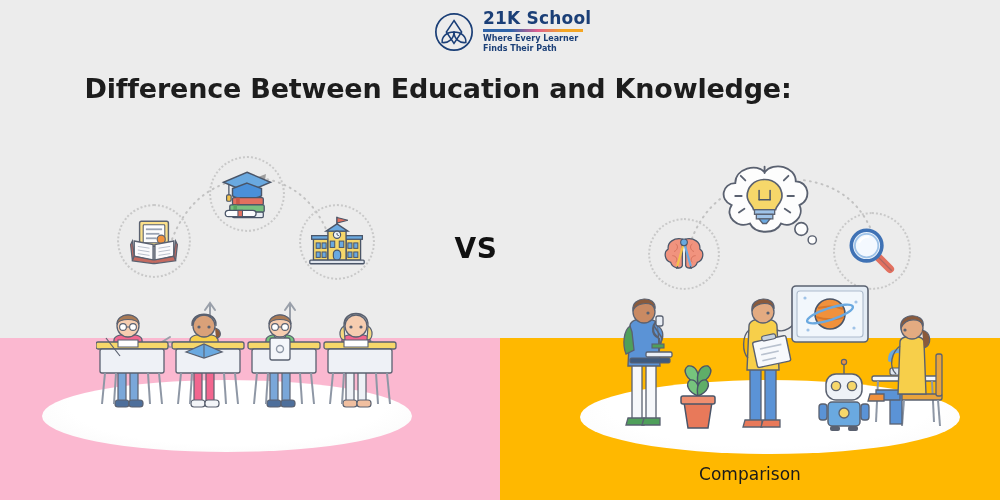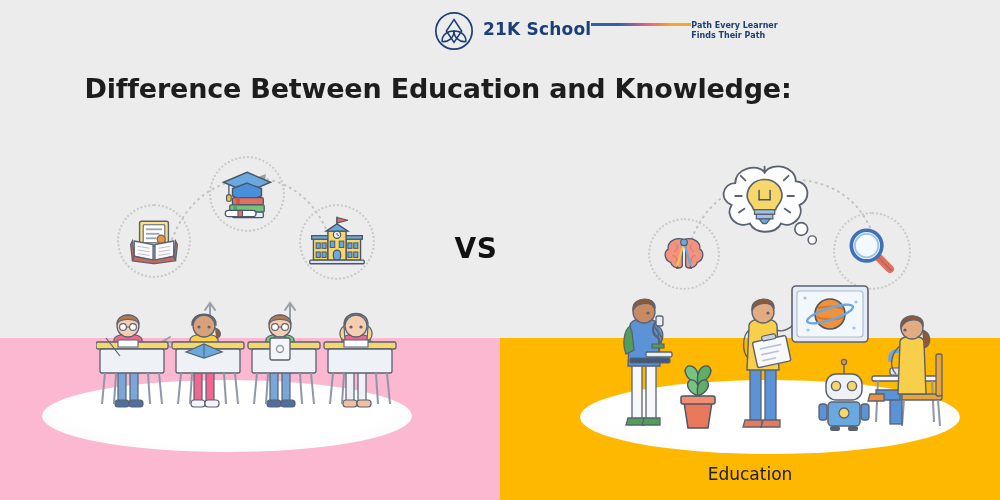--- a/index.html
+++ b/index.html
@@ -22,21 +22,21 @@
   .floor-left  { left:42px;  top:380px; width:370px; height:72px;
                  background: radial-gradient(ellipse at 50% 35%, #ffffff 60%, #f6f6f6 100%); }
   .floor-right { left:580px; top:380px; width:380px; height:74px;
                  background: radial-gradient(ellipse at 50% 35%, #ffffff 60%, #f8f8f8 100%); }
   .floor-shadow { position:absolute; border-radius:50%;
                   background:radial-gradient(ellipse at 50% 50%, rgba(120,120,130,.20), rgba(120,120,130,0) 70%); }
 
   
   .logo-wrap { position:absolute; left:433px; top:10px; display:flex; align-items:center; gap:8px; }
   .logo-mark { width:42px; height:42px; flex:0 0 42px; }
-  .logo-text { display:flex; flex-direction:row; line-height:1; }
+  .logo-text { display:flex; flex-direction:column; line-height:1; }
   .logo-name { font-size:17px; font-weight:bold; color:#1b3f77; letter-spacing:.2px; }
   .logo-rule { height:3px; width:100px; margin:2px 0 2px 0;
     background:linear-gradient(to right,#2f63a8 0%, #2f63a8 28%, #e0608f 55%, #f5a623 80%, #f5a623 100%); }
   .logo-tag { font-size:8px; font-weight:bold; color:#1b3f77; line-height:1.25; }
 
   
   .title { position:absolute; left:0; top:72px; width:876px; text-align:center;
            font-size:27px; font-weight:bold; color:#1d1d1d; line-height:1.25; letter-spacing:-.2px; }
 
   
@@ -77,21 +77,21 @@
         <circle cx="22" cy="22" r="19" fill="none" stroke="#1b3f77" stroke-width="1.8"></circle>
         <path d="M22 10 L30 22 L22 34 L14 22 Z" fill="none" stroke="#1b3f77" stroke-width="1.6"></path>
         <path d="M22 22 C14 22 9 27 9.6 33 C16 34 22 29 22 22 Z" fill="none" stroke="#1b3f77" stroke-width="1.6"></path>
         <path d="M22 22 C30 22 35 27 34.4 33 C28 34 22 29 22 22 Z" fill="none" stroke="#1b3f77" stroke-width="1.6"></path>
       </svg>
     </span>
     <span class="logo-text">
       <span class="logo-name">21K School</span>
       <span class="logo-rule"></span>
       <span class="logo-tag">
-        <span style="display:block">Path Every Learner</span>
+        <span style="display:block">Where Every Learner</span>
         <span style="display:block">Finds Their Path</span>
       </span>
     </span>
   </div>
 
   <div class="title">
     <div>Difference Between Education and Knowledge:</div>
   </div>
 
   <div class="vs">VS</div>
@@ -444,15 +444,15 @@
       <path d="M266 112 L280 112 L280 119 L264 119 Z" fill="#f0913c" stroke="#5a6170" stroke-width="1.3"></path>
       <path d="M296 60 C296 52 320 52 320 60 L322 112 L294 112 Z" fill="#f7cf4a" stroke="#5a6170" stroke-width="1.4"></path>
       <path d="M296 64 C288 70 284 84 292 92" fill="none" stroke="#5a6170" stroke-width="1.4"></path>
       <circle cx="308" cy="46" r="11" fill="#e3ab81" stroke="#5a6170" stroke-width="1.3"></circle>
       <path d="M297 46 C294 30 322 30 319 44 C317 36 302 35 297 46 Z" fill="#8a5a3b" stroke="#5a6170" stroke-width="1.2"></path>
       <path d="M318 48 C328 50 328 64 320 66" fill="#8a5a3b" stroke="#5a6170" stroke-width="1.2"></path>
       <circle cx="301" cy="48" r="1.6" fill="#5a6170"></circle>
     </g>
   </svg>
 
-  <div class="cap cap-right">Education</div>
+  <div class="cap cap-right">Comparison</div>
 
 </div>
 
 </body></html>

